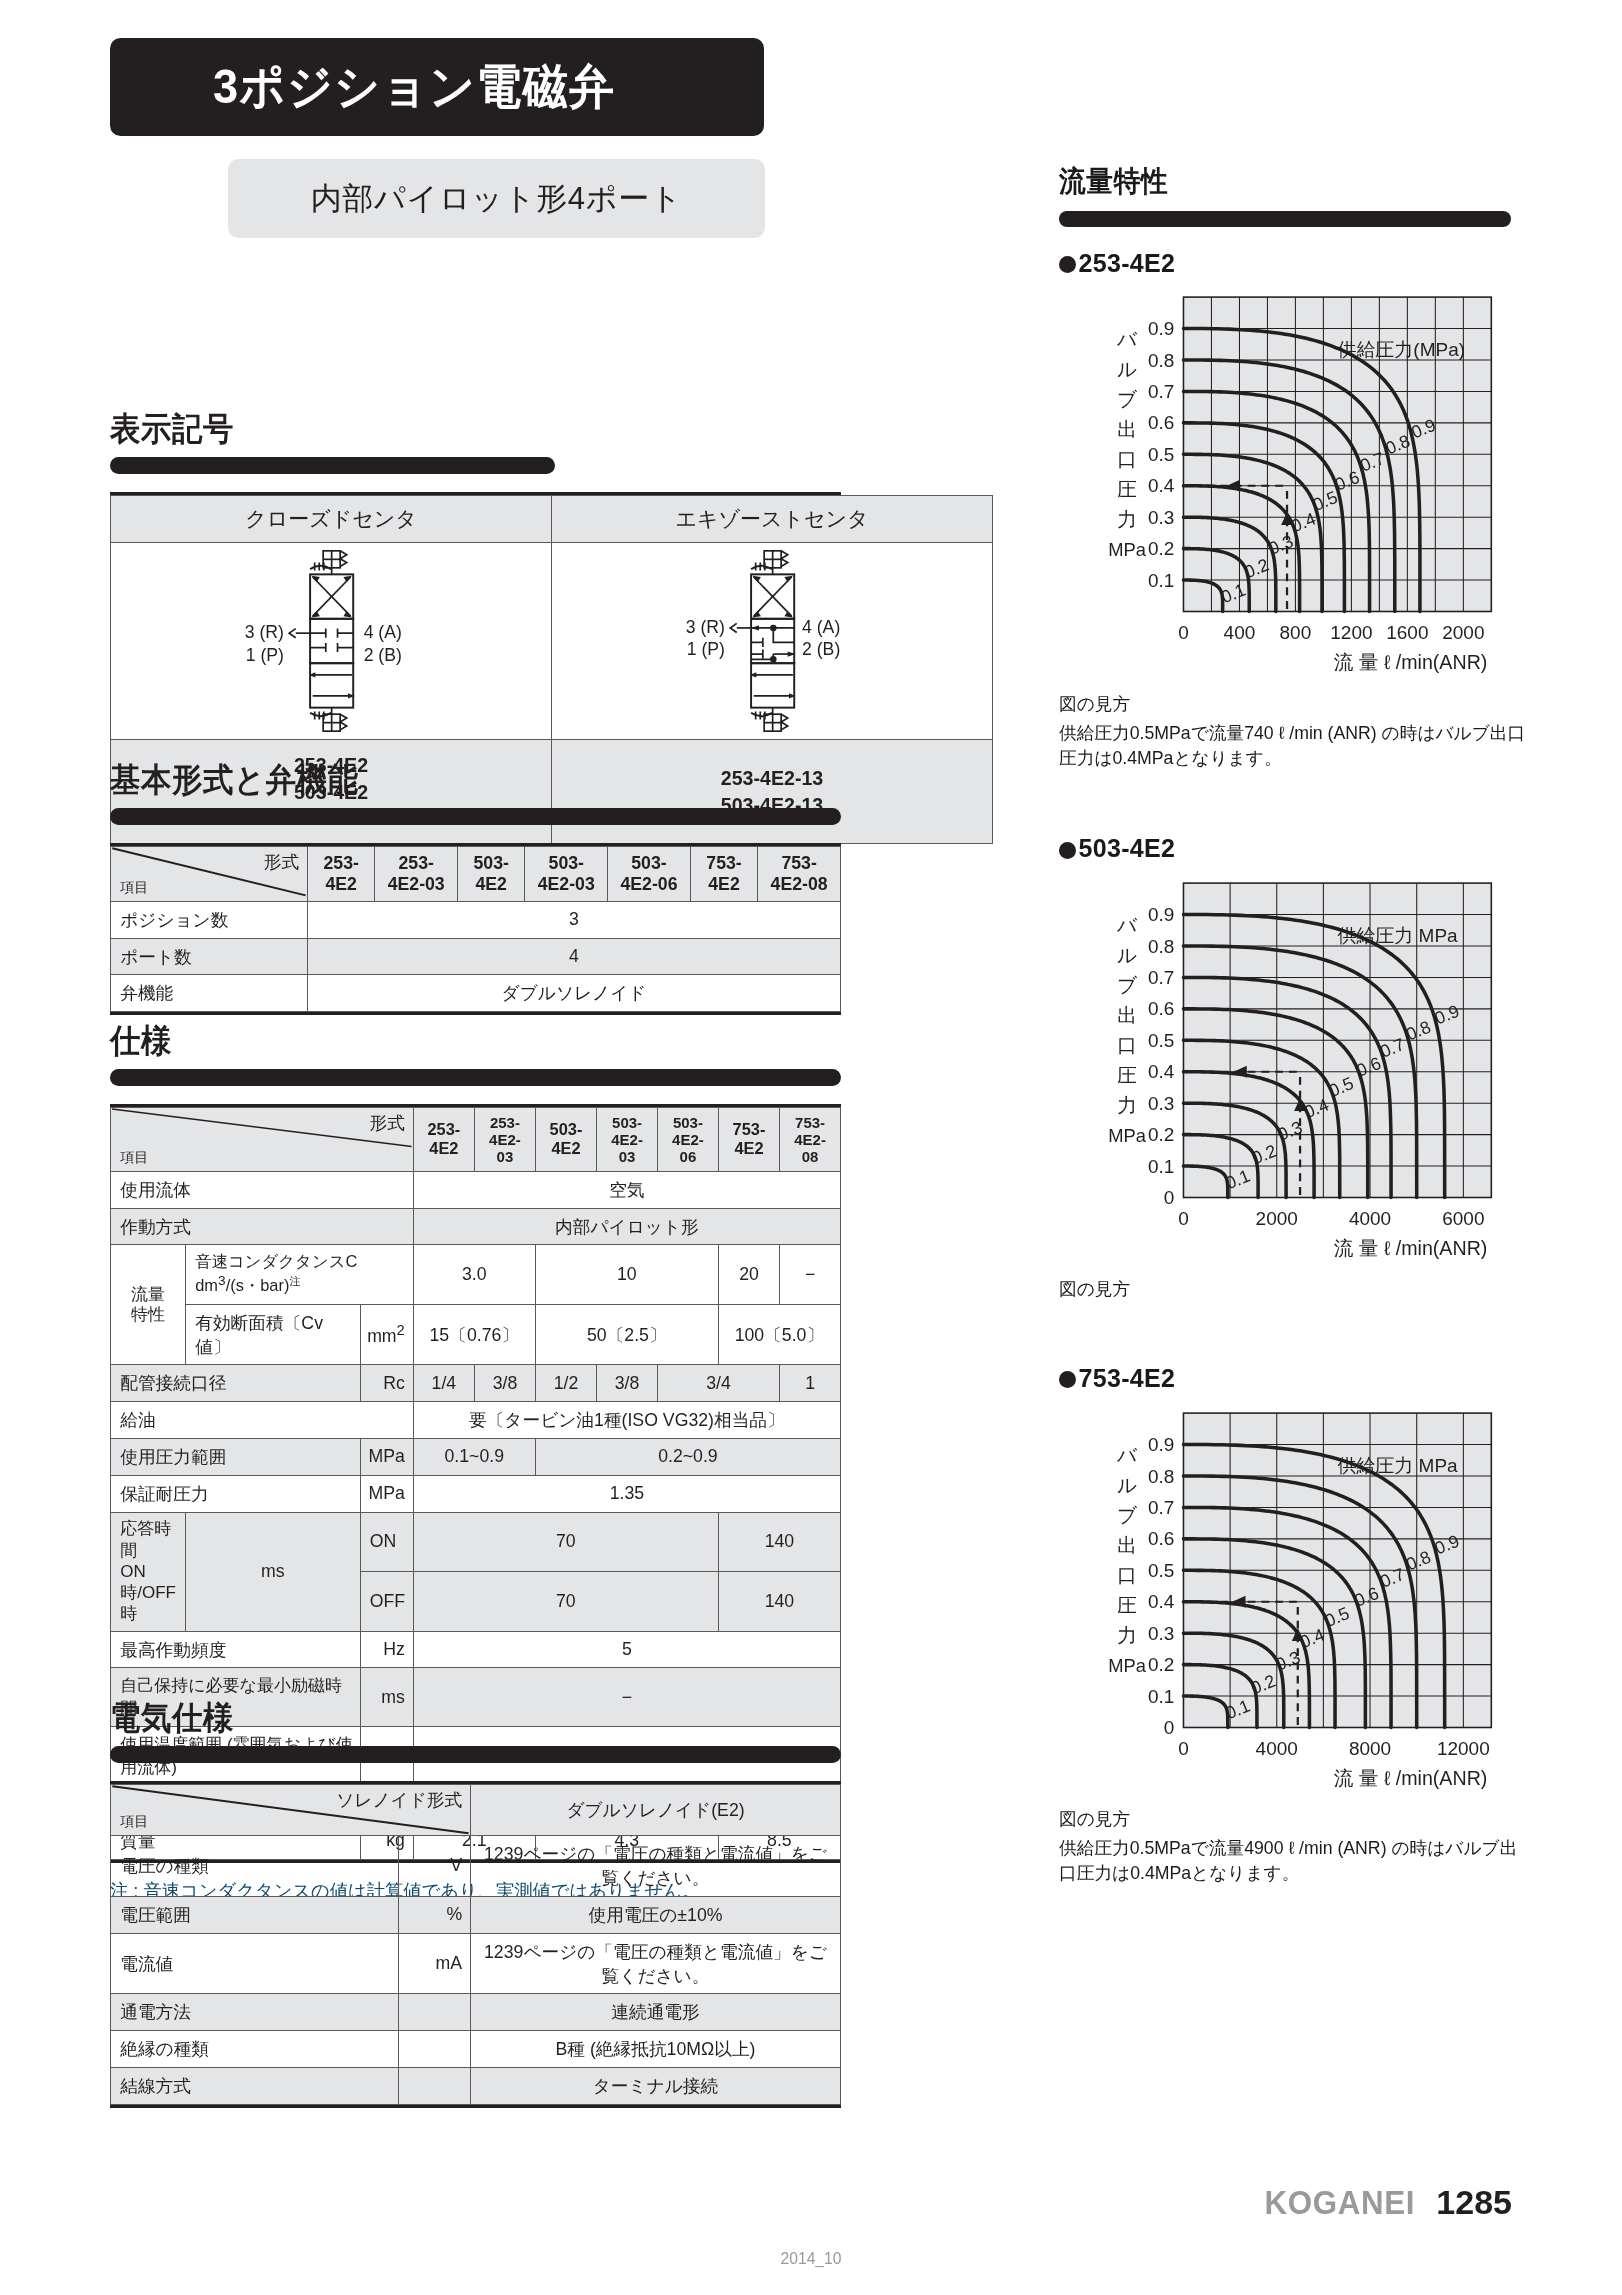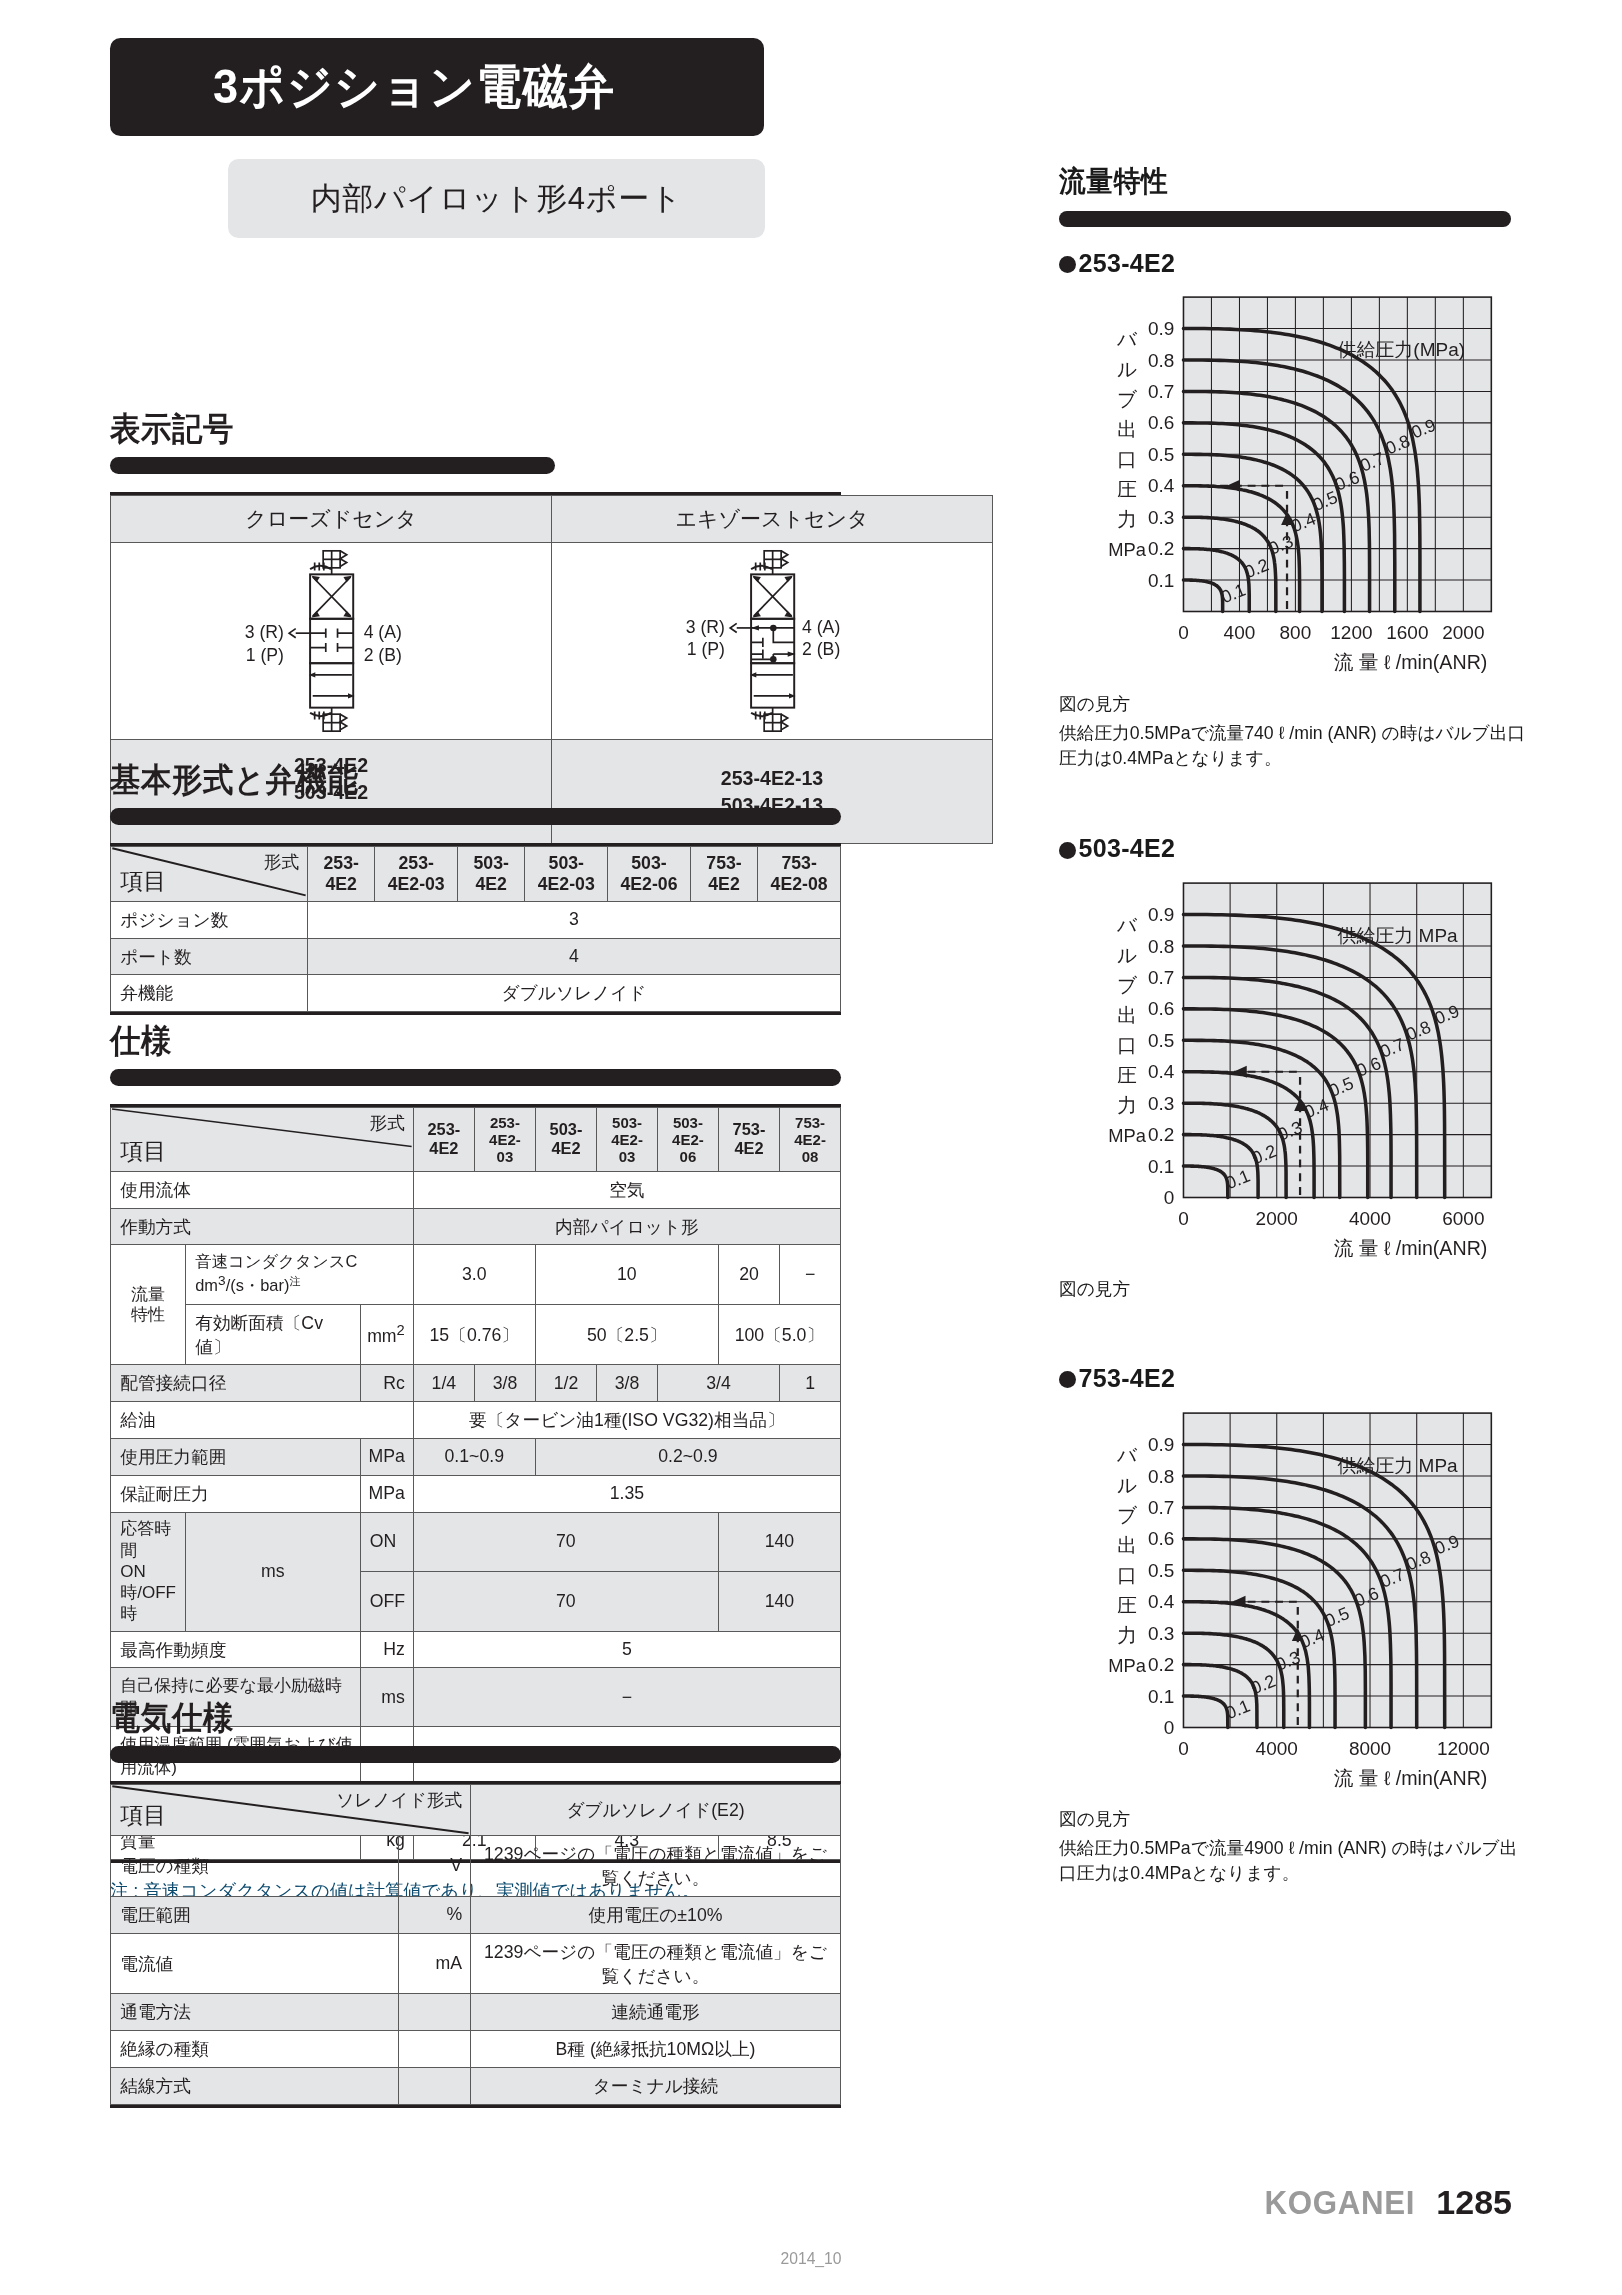--- a/index.html
+++ b/index.html
@@ -64,21 +64,21 @@
   td.right{text-align:right;padding-right:7.9px;}
   .hdr td{background:#e4e5e7;font-weight:bold;}
   .hdr-diag{
     position:relative;background:#e4e5e7;
     padding:0;height:50px;
   }
   .hdr-diag .diag{
     position:absolute;inset:0;
   }
   .hdr-diag .lbl-item{
-    position:absolute;left:9.2px;bottom:3.9px;font-weight:normal;font-size:23px;
+    position:absolute;left:9.2px;bottom:3.9px;font-weight:normal;font-size:14px;
   }
   .hdr-diag .lbl-model{
     position:absolute;right:7.9px;top:2.6px;font-weight:normal;font-size:17.7px;
   }
 
   
   .symtbl{border-collapse:collapse;width:883px;font-size:17.7px;}
   .symtbl td{border:1.3px solid #595959;text-align:center;}
   .symtbl .hcell{background:#e4e5e7;font-size:21px;padding:9.2px 0;}
   .symtbl .symcell{background:#fff;height:196px;padding:0;margin-top:30px;}

